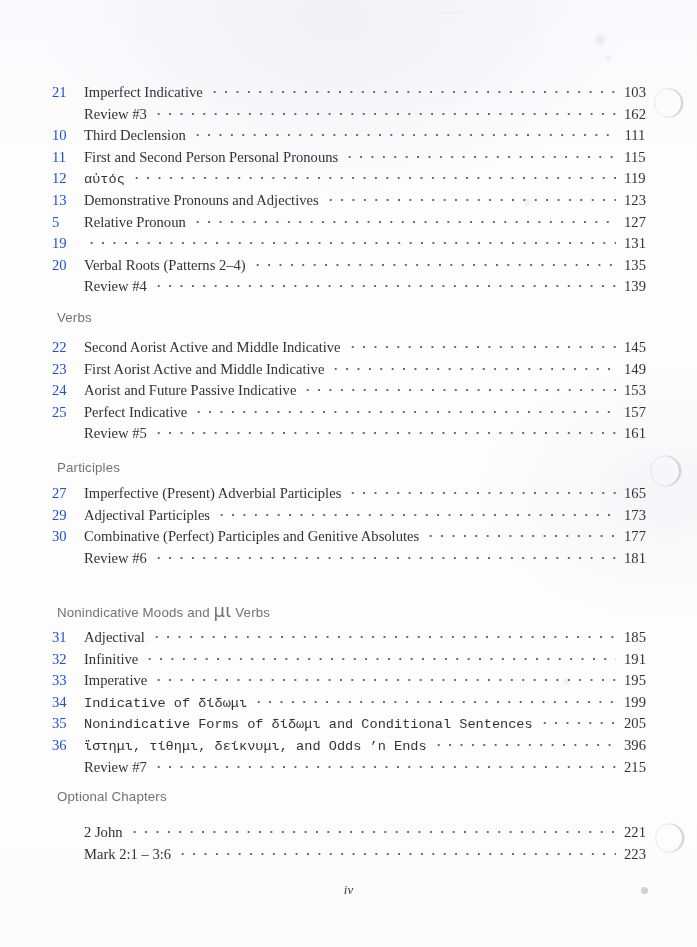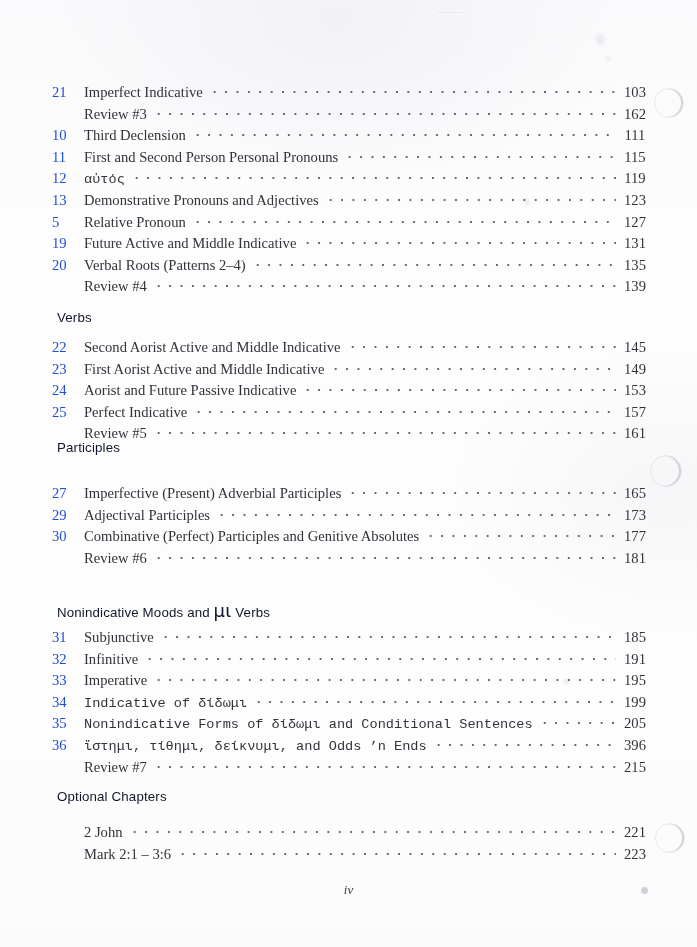--- a/index.html
+++ b/index.html
@@ -59,21 +59,21 @@
 
   .toc-block {
     position: absolute;
     left: 52px;
     width: 600px;
   }
 
   .section-head {
     font-family: "Liberation Sans", sans-serif;
     font-size: 13.3px;
-    color: #0f172a;
+    color: #737373;
     letter-spacing: 0.15px;
     padding-left: 5px;
     white-space: nowrap;
   }
 
   .row {
     display: flex;
     align-items: baseline;
     height: 21.6px;
     font-size: 14.6px;
@@ -195,21 +195,20 @@
         <span class="page">123</span>
       </div>
       <div class="row">
         <span class="num">5</span>
         <span class="title">Relative Pronoun</span>
         <span class="leader"></span>
         <span class="page">127</span>
       </div>
       <div class="row">
         <span class="num">19</span>
-        <span class="title">Future Active and Middle Indicative</span>
         <span class="leader"></span>
         <span class="page">131</span>
       </div>
       <div class="row">
         <span class="num">20</span>
         <span class="title">Verbal Roots (Patterns 2–4)</span>
         <span class="leader"></span>
         <span class="page">135</span>
       </div>
       <div class="row indented">
@@ -245,21 +244,21 @@
         <span class="leader"></span>
         <span class="page">157</span>
       </div>
       <div class="row indented">
         <span class="num"></span>
         <span class="title">Review #5</span>
         <span class="leader"></span>
         <span class="page">161</span>
       </div>
     </div>
-    <div class="toc-block section-head" style="top: 440px;">Participles</div>
+    <div class="toc-block section-head" style="top: 460px;">Participles</div>
     <div class="toc-block" style="top: 484px;">
       <div class="row">
         <span class="num">27</span>
         <span class="title">Imperfective (Present) Adverbial Participles</span>
         <span class="leader"></span>
         <span class="page">165</span>
       </div>
       <div class="row">
         <span class="num">29</span>
         <span class="title">Adjectival Participles</span>
@@ -276,21 +275,21 @@
         <span class="num"></span>
         <span class="title">Review #6</span>
         <span class="leader"></span>
         <span class="page">181</span>
       </div>
     </div>
     <div class="toc-block section-head" style="top: 600px;"><span>Nonindicative Moods and </span><span class="grk-sans">μι</span><span> Verbs</span></div>
     <div class="toc-block" style="top: 628px;">
       <div class="row">
         <span class="num">31</span>
-        <span class="title">Subjunctive</span>
+        <span class="title">Adjectival</span>
         <span class="leader"></span>
         <span class="page">185</span>
       </div>
       <div class="row">
         <span class="num">32</span>
         <span class="title">Infinitive</span>
         <span class="leader"></span>
         <span class="page">191</span>
       </div>
       <div class="row">

